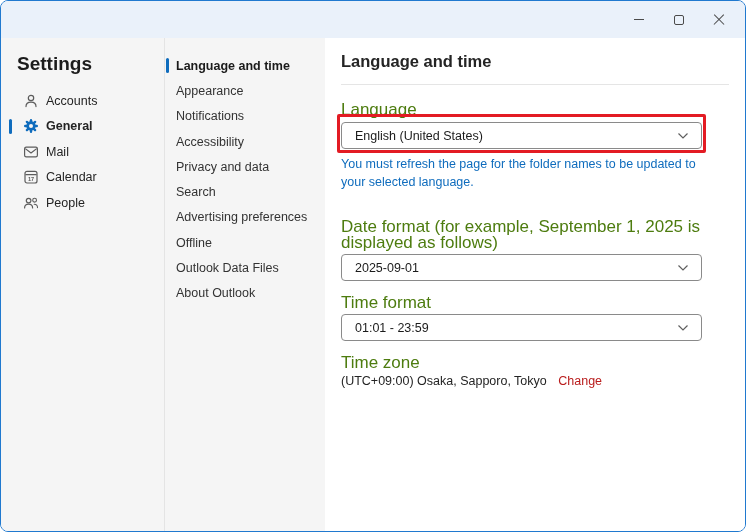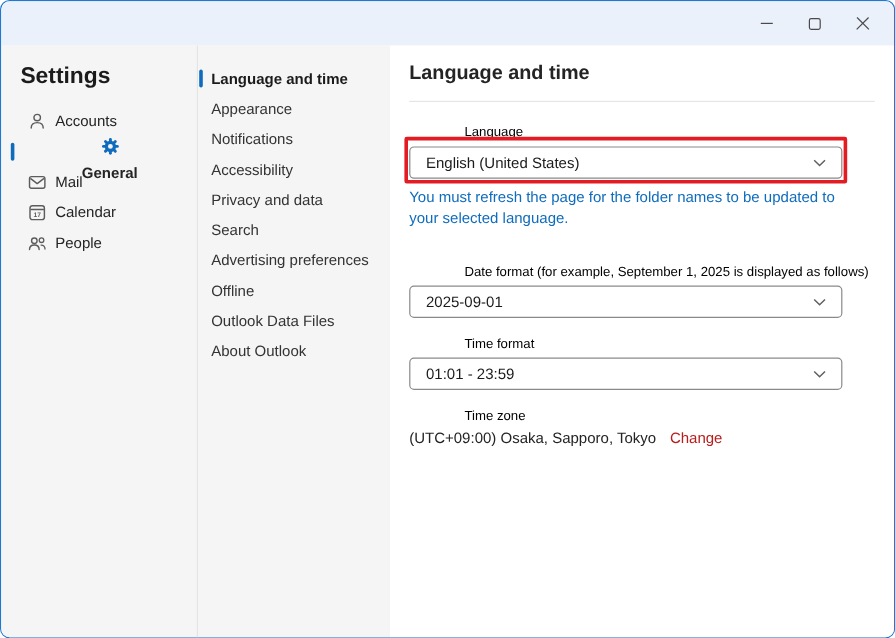--- a/index.html
+++ b/index.html
@@ -55,21 +55,21 @@
   .nav { margin-top:13px; }
   .nav-item {
     position:relative; height:25.5px; margin:0 4px 0 8px;
     display:flex; align-items:center; gap:7px; padding-left:14px;
     font-size:12.5px; color:#242424; cursor:default; border-radius:4px;
   }
   .nav-item .bar {
     position:absolute; left:0; top:5px; bottom:5px; width:3px;
     background:#0f6cbd; border-radius:2px; display:none;
   }
-  .nav-item.sel { font-weight:bold;flex-direction:column; }
+  .nav-item.sel { font-weight:bold; }
   .nav-item.sel .bar { display:block; }
   .nav-item svg { flex-shrink:0; }
 
   .categories { width:160px; background:#f5f5f5; padding-top:15px; flex-shrink:0; }
   .cat-item {
     position:relative; height:25.3px; display:flex; align-items:center;
     padding-left:11px; font-size:12.5px; color:#333; cursor:default;
   }
   .cat-item .bar {
     position:absolute; left:1px; top:5px; bottom:5px; width:3px;
@@ -78,21 +78,21 @@
   .cat-item.sel { font-weight:bold; color:#1b1b1b; }
   .cat-item.sel .bar { display:block; }
 
   
   .main { flex:1; background:#fff; }
   .main-header { padding:14px 16px 0 16px; }
   .main-header h2 { font-size:16.5px; font-weight:bold; color:#242424; }
   .hdivider { margin-top:13px; border-bottom:1px solid #e5e5e5; }
 
   .content { padding:17px 16px 0 16px; }
-  .field-label { font-size:11px; color:#000000; line-height:16px;margin-left:46px; }
+  .field-label { font-size:17px; color:#4d7c0f; line-height:16px; }
 
   .dropdown {
     width:361px; height:27px; background:#fff;
     border:1px solid #8a8a8a; border-radius:4px;
     display:flex; align-items:center; justify-content:space-between;
     padding:0 12px 0 13px; margin-top:3px; cursor:default;
   }
   .dropdown .val { font-size:12.5px; color:#1b1b1b; }
 
   .highlight {

